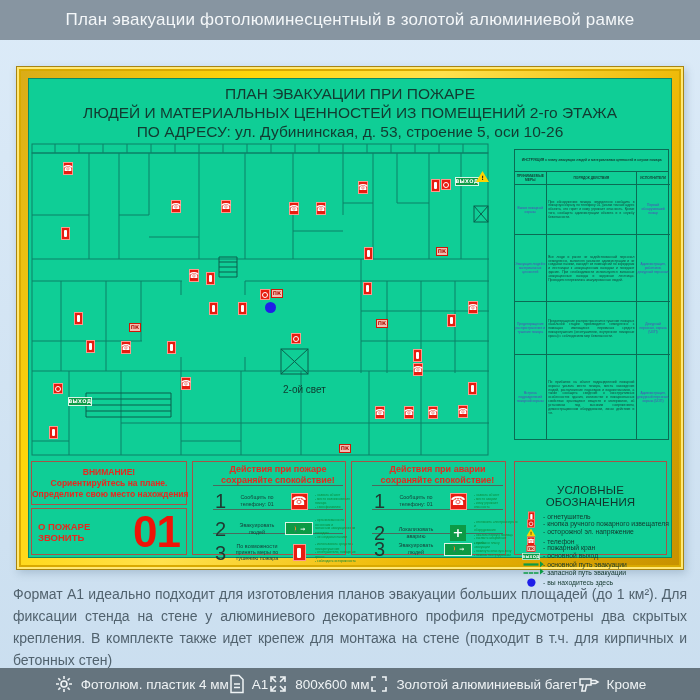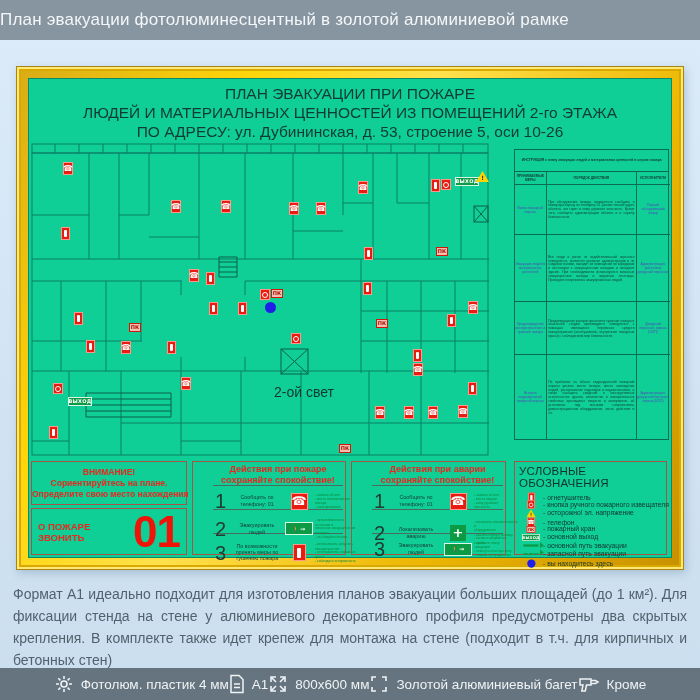--- a/index.html
+++ b/index.html
@@ -1,38 +1,38 @@
 <!DOCTYPE html>
 <html><head>
 <meta charset="utf-8">
 <style>
   html,body{margin:0;padding:0;}
   body{width:700px;height:700px;overflow:hidden;font-family:"Liberation Sans",sans-serif;}
   .page{position:relative;width:700px;height:700px;background:linear-gradient(#dcebf8,#cadeef);}
 
   
   .topbar{position:absolute;top:0;left:0;width:700px;height:40px;background:#8795a1;
-          display:flex;align-items:center;}
+          display:flex;align-items:center;justify-content:center;}
   .topbar h1{margin:0;font-size:17px;font-weight:400;letter-spacing:.2px;color:#f4f7f9;}
 
   
   .frame{position:absolute;left:16px;top:66px;width:668px;height:504px;box-sizing:border-box;
          background:linear-gradient(120deg,#d9ab18,#ffd60a 25%,#ffe14d 45%,#edb703 72%,#c79100);
          padding:11px;border:1px solid #a88410;
          box-shadow:inset 0 0 0 2px #ffe876, inset 0 0 0 4px #d9a900, 2px 3px 8px rgba(60,90,120,.25);}
   .plan{position:relative;width:100%;height:100%;background:#0fce96;border:1px solid #0a8a68;box-sizing:border-box;}
 
   
   .plan-head{position:absolute;top:5px;left:0;right:0;text-align:center;color:#123b31;}
   .plan-head div{font-size:15.5px;line-height:19px;white-space:nowrap;}
 
   
   .floorplan{position:absolute;left:2px;top:62px;width:458px;height:316px;}
   .floorplan svg{position:absolute;left:0;top:0;}
-  .svet{position:absolute;left:243px;top:243px;font-size:14px;color:#10382e;}
+  .svet{position:absolute;left:252px;top:243px;font-size:10px;color:#10382e;}
 
   
   .pic{position:absolute;display:flex;align-items:center;justify-content:center;box-sizing:border-box;
        font-family:"DejaVu Sans",sans-serif;}
   .pic-phone{width:10px;height:13px;background:#e81c10;border:1px solid #ff978d;color:#fff;font-size:8px;line-height:1;}
   .pic-ext{width:9px;height:13px;background:#e81c10;border:1px solid #ff978d;}
   .pic-ext::after{content:"";width:3px;height:7px;background:#fff;border-radius:1px;}
   .pic-btn{width:10px;height:11px;background:#e81c10;border:1px solid #ff978d;}
   .pic-btn::after{content:"";width:4px;height:4px;border:1.5px solid #fff;border-radius:50%;}
   .pic-pk{width:12px;height:9px;background:#f2bfb2;border:1px solid #d01608;color:#b01205;font-size:5px;font-weight:700;line-height:1;}
@@ -75,21 +75,21 @@
   .call .lbl{font-size:9.5px;font-weight:700;color:#e8281e;}
   .call .num{font-size:44px;font-weight:700;color:#ef1408;line-height:44px;letter-spacing:-1px;}
   .acts{top:0;height:94px;padding:2px 2px 0 20px;}
   .acts .ahead{font-size:9px;line-height:10.5px;font-weight:700;color:#e8281e;text-align:center;}
   .arow{display:grid;grid-template-columns:18px 52px 32px auto;align-items:center;border-top:1px solid #4a6b5e;height:23px;}
   .arow .n{font-size:20px;font-weight:400;color:#203b32;text-align:left;padding-left:2px;line-height:20px;}
   .arow .t{font-size:6px;line-height:7px;color:#17423a;text-align:center;transform:scale(.9);}
   .arow .ic{display:flex;justify-content:center;}
   .notes{font-size:6px;line-height:7.5px;color:#0c8a3a;transform:scale(.55);transform-origin:0 50%;width:178%;white-space:pre-line;}
   .legend{left:485px;top:0;width:153px;height:94px;padding:3px 4px;}
-  .legend .ltitle{font-size:11.5px;color:#12322b;text-align:left;margin-bottom:2px;letter-spacing:.2px;}
+  .legend .ltitle{font-size:11.5px;color:#12322b;text-align:center;margin-bottom:2px;letter-spacing:.2px;margin-top:19px;}
   .lrow{display:grid;grid-template-columns:24px auto;align-items:center;height:8.4px;}
   .lrow .licon{display:flex;justify-content:center;transform:scale(.75);}
   .lrow .ltext{font-size:6.8px;line-height:8px;color:#13382e;white-space:nowrap;}
 
   
   .desc{position:absolute;left:13px;right:13px;top:583px;margin:0;font-size:14px;line-height:22px;
         color:#51626e;text-align:justify;}
 
   
   .bottombar{position:absolute;left:0;top:668px;width:700px;height:32px;background:#65747e;

